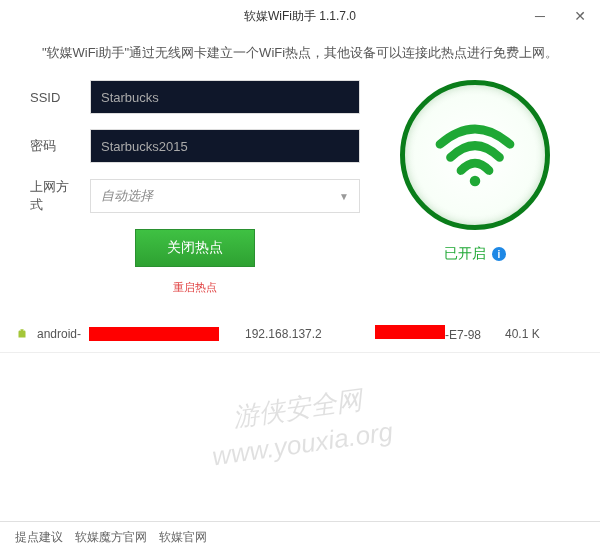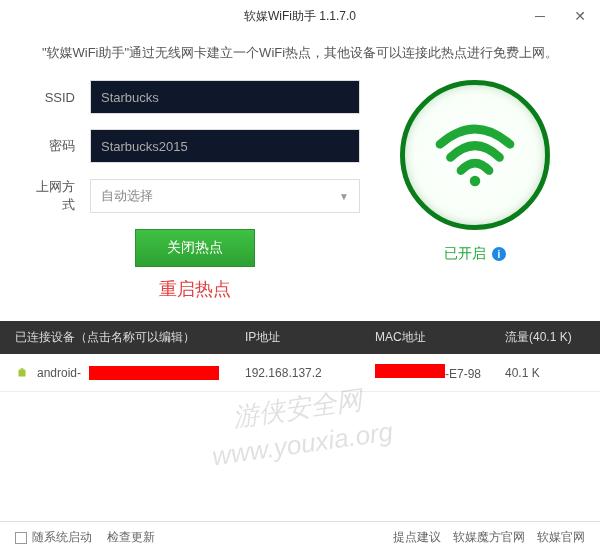--- a/index.html
+++ b/index.html
@@ -8,29 +8,29 @@
     .titlebar { height: 32px; display: flex; align-items: center; justify-content: center; position: relative; }
     .titlebar-title { font-size: 12px; color: #333; }
     .titlebar-controls { position: absolute; right: 0; top: 0; display: flex; }
     .titlebar-btn { width: 40px; height: 32px; display: flex; align-items: center; justify-content: center; cursor: pointer; color: #666; font-size: 14px; }
     
     .description { text-align: center; padding: 12px 20px 8px; font-size: 13px; color: #555; }
     
     .main-content { display: flex; padding: 10px 40px 10px 30px; gap: 30px; }
     .form-section { flex: 1; }
     .form-row { display: flex; align-items: center; margin-bottom: 15px; }
-    .form-label { width: 60px; text-align: right; padding-right: 15px; font-size: 13px; color: #555; }
+    .form-label { width: 60px; text-align: left; padding-right: 15px; font-size: 13px; color: #555; }
     .form-input { flex: 1; height: 34px; border: 1px solid #ddd; padding: 0 10px; font-size: 13px; color: #aaa; background: #0f172a; }
-    .form-select { flex: 1; height: 34px; border: 1px solid #ddd; padding: 0 10px; font-size: 13px; color: #888; background: #fff; position: relative; display: flex; align-items: center; justify-content: space-between; }
+    .form-select { flex: 1; height: 34px; border: 1px solid #ddd; padding: 0 10px; font-size: 13px; color: #888; background: #fff; position: relative; display: flex; align-items: center; justify-content: space-between; font-style: italic; }
     .select-arrow { color: #999; font-size: 10px; }
     
     .btn-row { display: flex; justify-content: center; margin-top: 10px; }
     .btn-primary { width: 120px; height: 38px; background: linear-gradient(#3fc143, #2ea132); border: 1px solid #2a9030; color: #fff; font-size: 14px; cursor: pointer; }
     .restart-link { text-align: center; margin-top: 10px; }
-    .restart-link span { font-size: 18px; color: #e04040; cursor: pointer; }
+    .restart-link span { font-size: 11px; color: #e04040; cursor: pointer; }
     
     .wifi-indicator { width: 170px; display: flex; flex-direction: column; align-items: center; }
     .wifi-circle { width: 150px; height: 150px; border-radius: 50%; border: 5px solid #0a7d1a; background: radial-gradient(circle, #fff 0%, #f8fff8 60%, #e8f5e8 100%); display: flex; align-items: center; justify-content: center; box-shadow: inset 0 0 8px rgba(0,100,0,0.2); }
     .wifi-icon svg { width: 90px; height: 70px; }
     .status-row { margin-top: 15px; display: flex; align-items: center; gap: 6px; }
     .status-text { color: #1fa835; font-size: 14px; }
     .info-icon { width: 14px; height: 14px; border-radius: 50%; background: #1e88e5; color: #fff; font-size: 10px; display: flex; align-items: center; justify-content: center; font-weight: bold; }
     
     .table-section { margin-top: 10px; }
     .table-header { background: #333; color: #ddd; display: flex; padding: 8px 15px; font-size: 12px; }
@@ -101,26 +101,20 @@
       </div>
     </div>
     <div class="status-row">
       <span class="status-text">已开启</span>
       <span class="info-icon">i</span>
     </div>
   </div>
 </div>
 
 <div class="table-section">
-  <div class="table-header">
-    <div class="col1">已连接设备（点击名称可以编辑）</div>
-    <div class="col2">IP地址</div>
-    <div class="col3">MAC地址</div>
-    <div class="col4">流量(40.1 K)</div>
-  </div>
   <div class="table-row">
     <div class="col1 device-cell">
       <svg class="android-icon" viewBox="0 0 24 24">
           <path fill="#a4c639" d="M6 8v10h12V8H6zm3-4l1 2h4l1-2M8 6h8a2 2 0 012 2H6a2 2 0 012-2z"></path>
           <circle cx="9" cy="5" r="0.5" fill="#fff"></circle>
           <circle cx="15" cy="5" r="0.5" fill="#fff"></circle>
         </svg>
       <span>android-</span>
       <span class="redacted" style="width:130px"></span>
     </div>
@@ -131,24 +125,18 @@
     <div class="col4">40.1 K</div>
   </div>
 </div>
 
 <div class="watermark">
   <div>游侠安全网</div>
   <div>www.youxia.org</div>
 </div>
 
 <div class="footer">
-  <div class="footer-left">
-    <span>
-      <span class="checkbox"></span><span>随系统启动</span>
-    </span>
-    <span class="footer-link">检查更新</span>
-  </div>
   <div class="footer-right">
     <span class="footer-link">提点建议</span>
     <span class="footer-link">软媒魔方官网</span>
     <span class="footer-link">软媒官网</span>
   </div>
 </div>
 
 </body></html>

